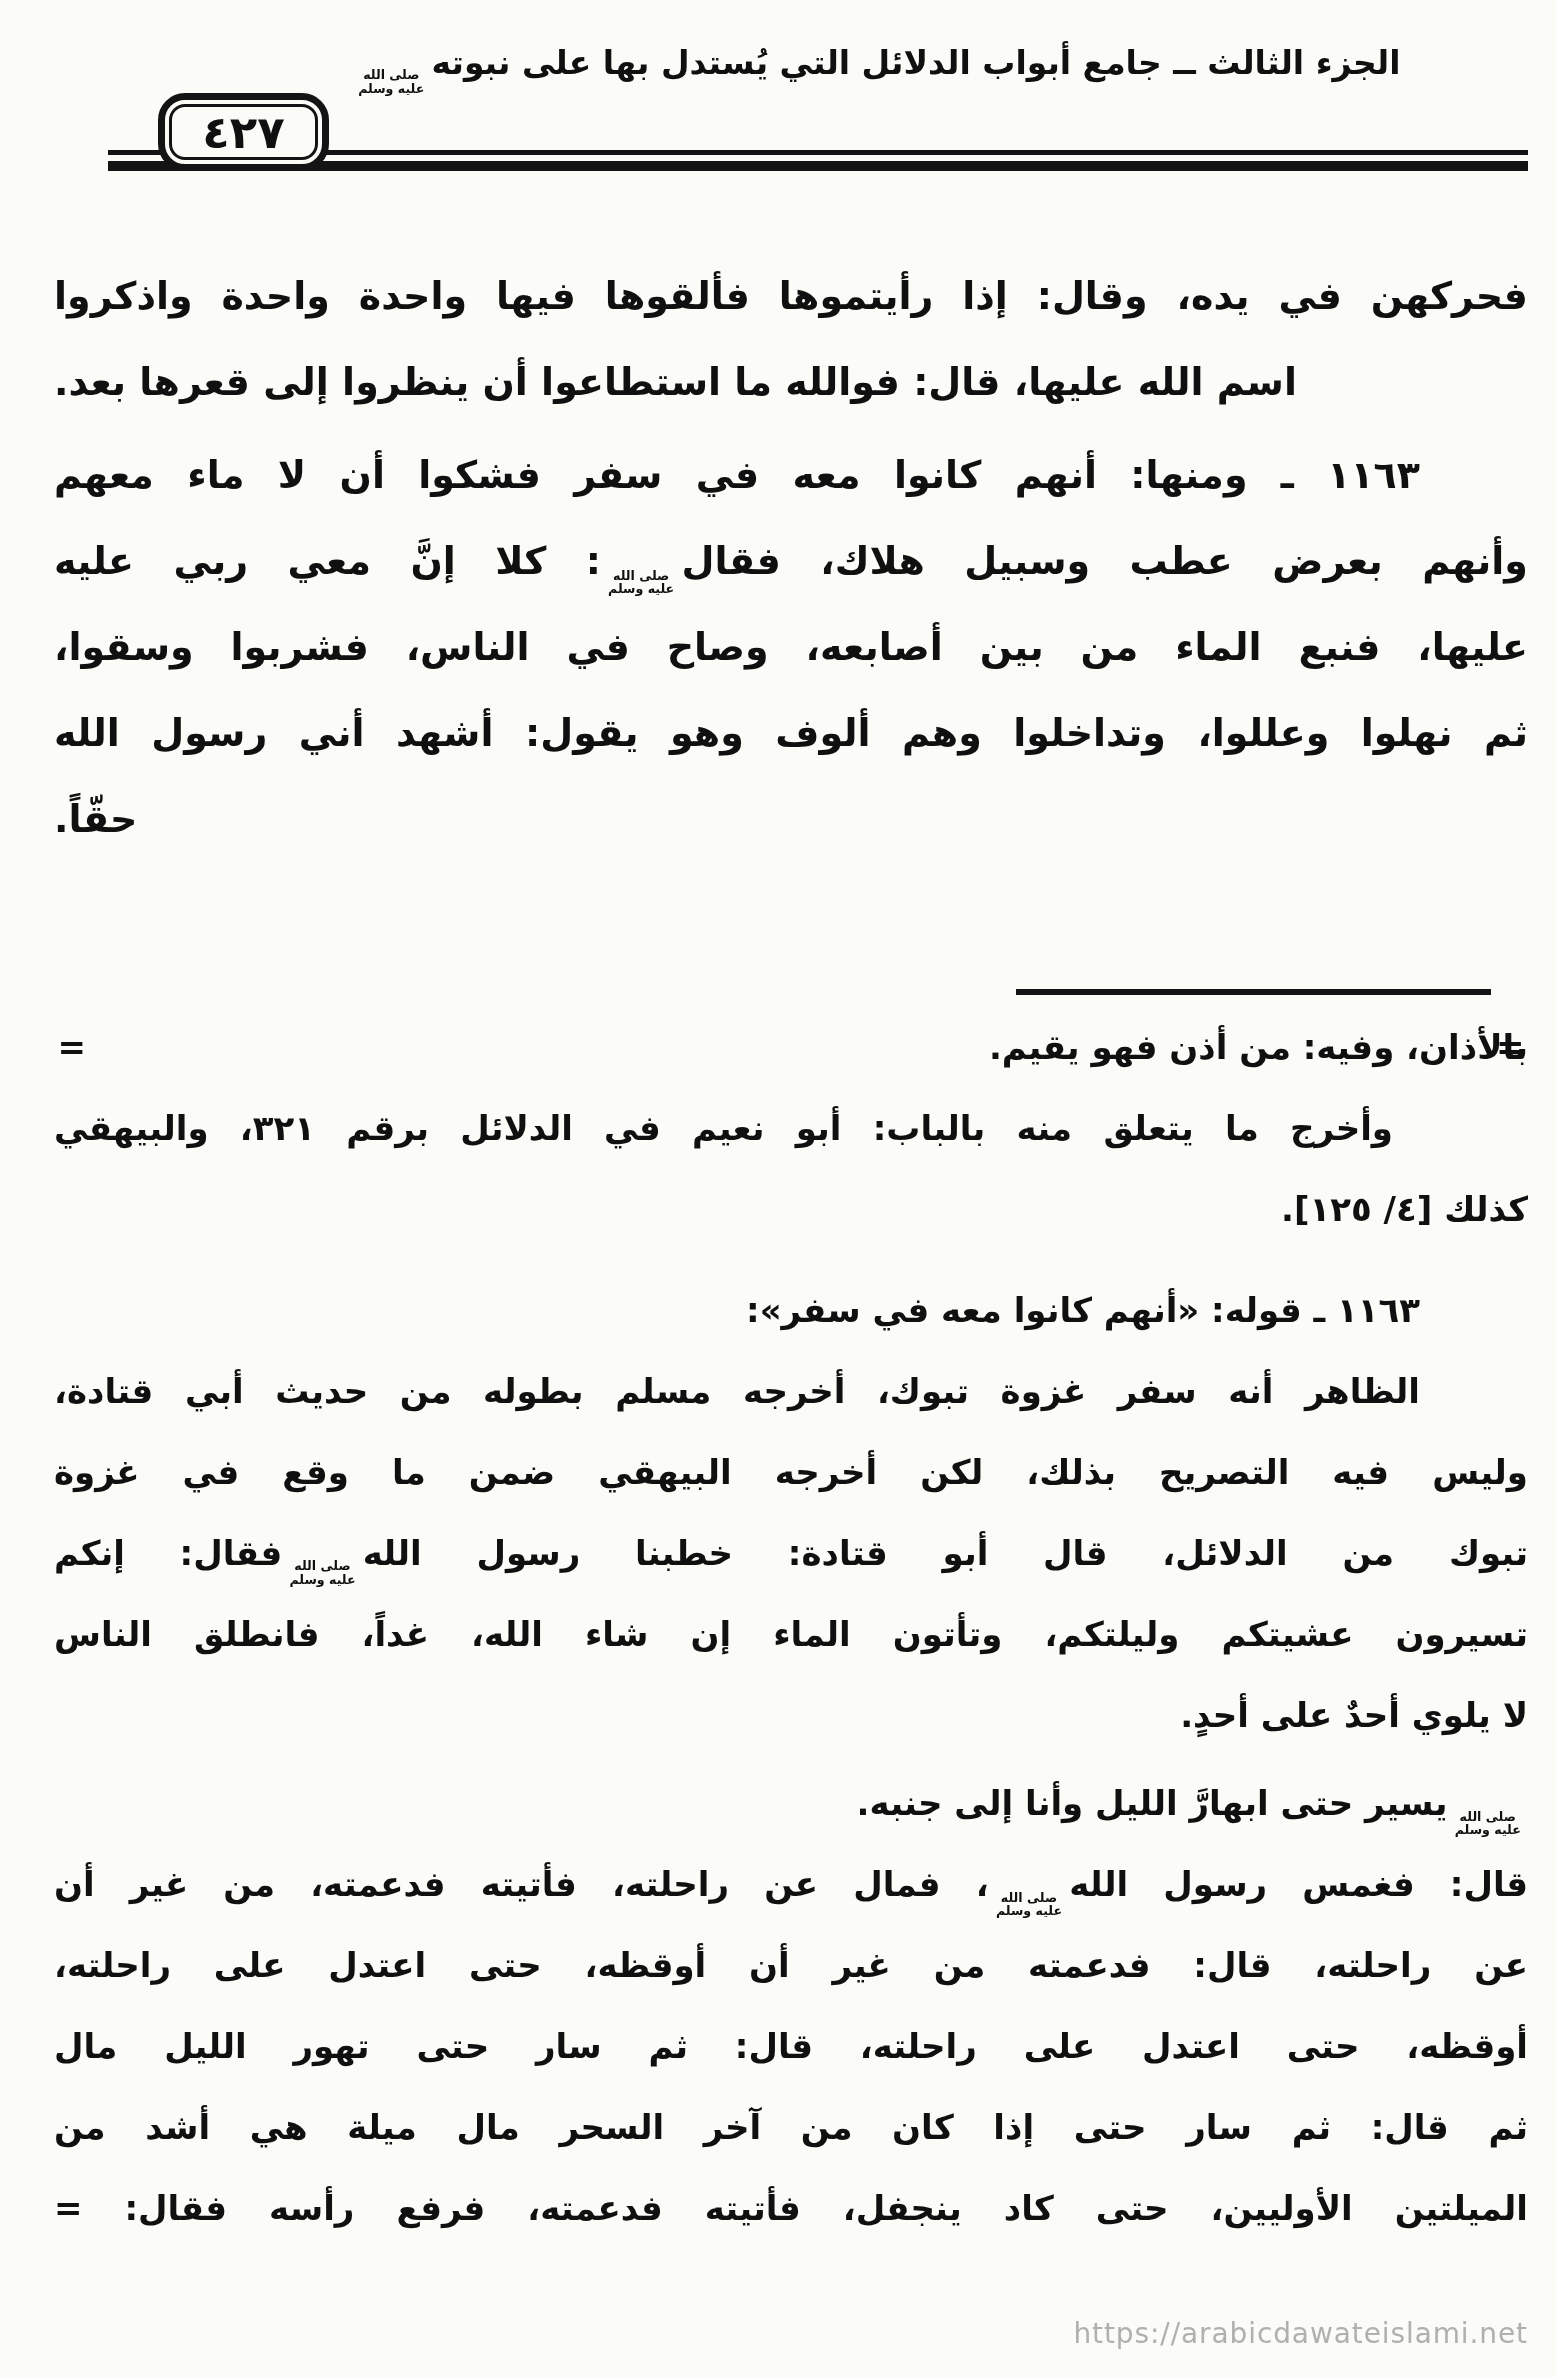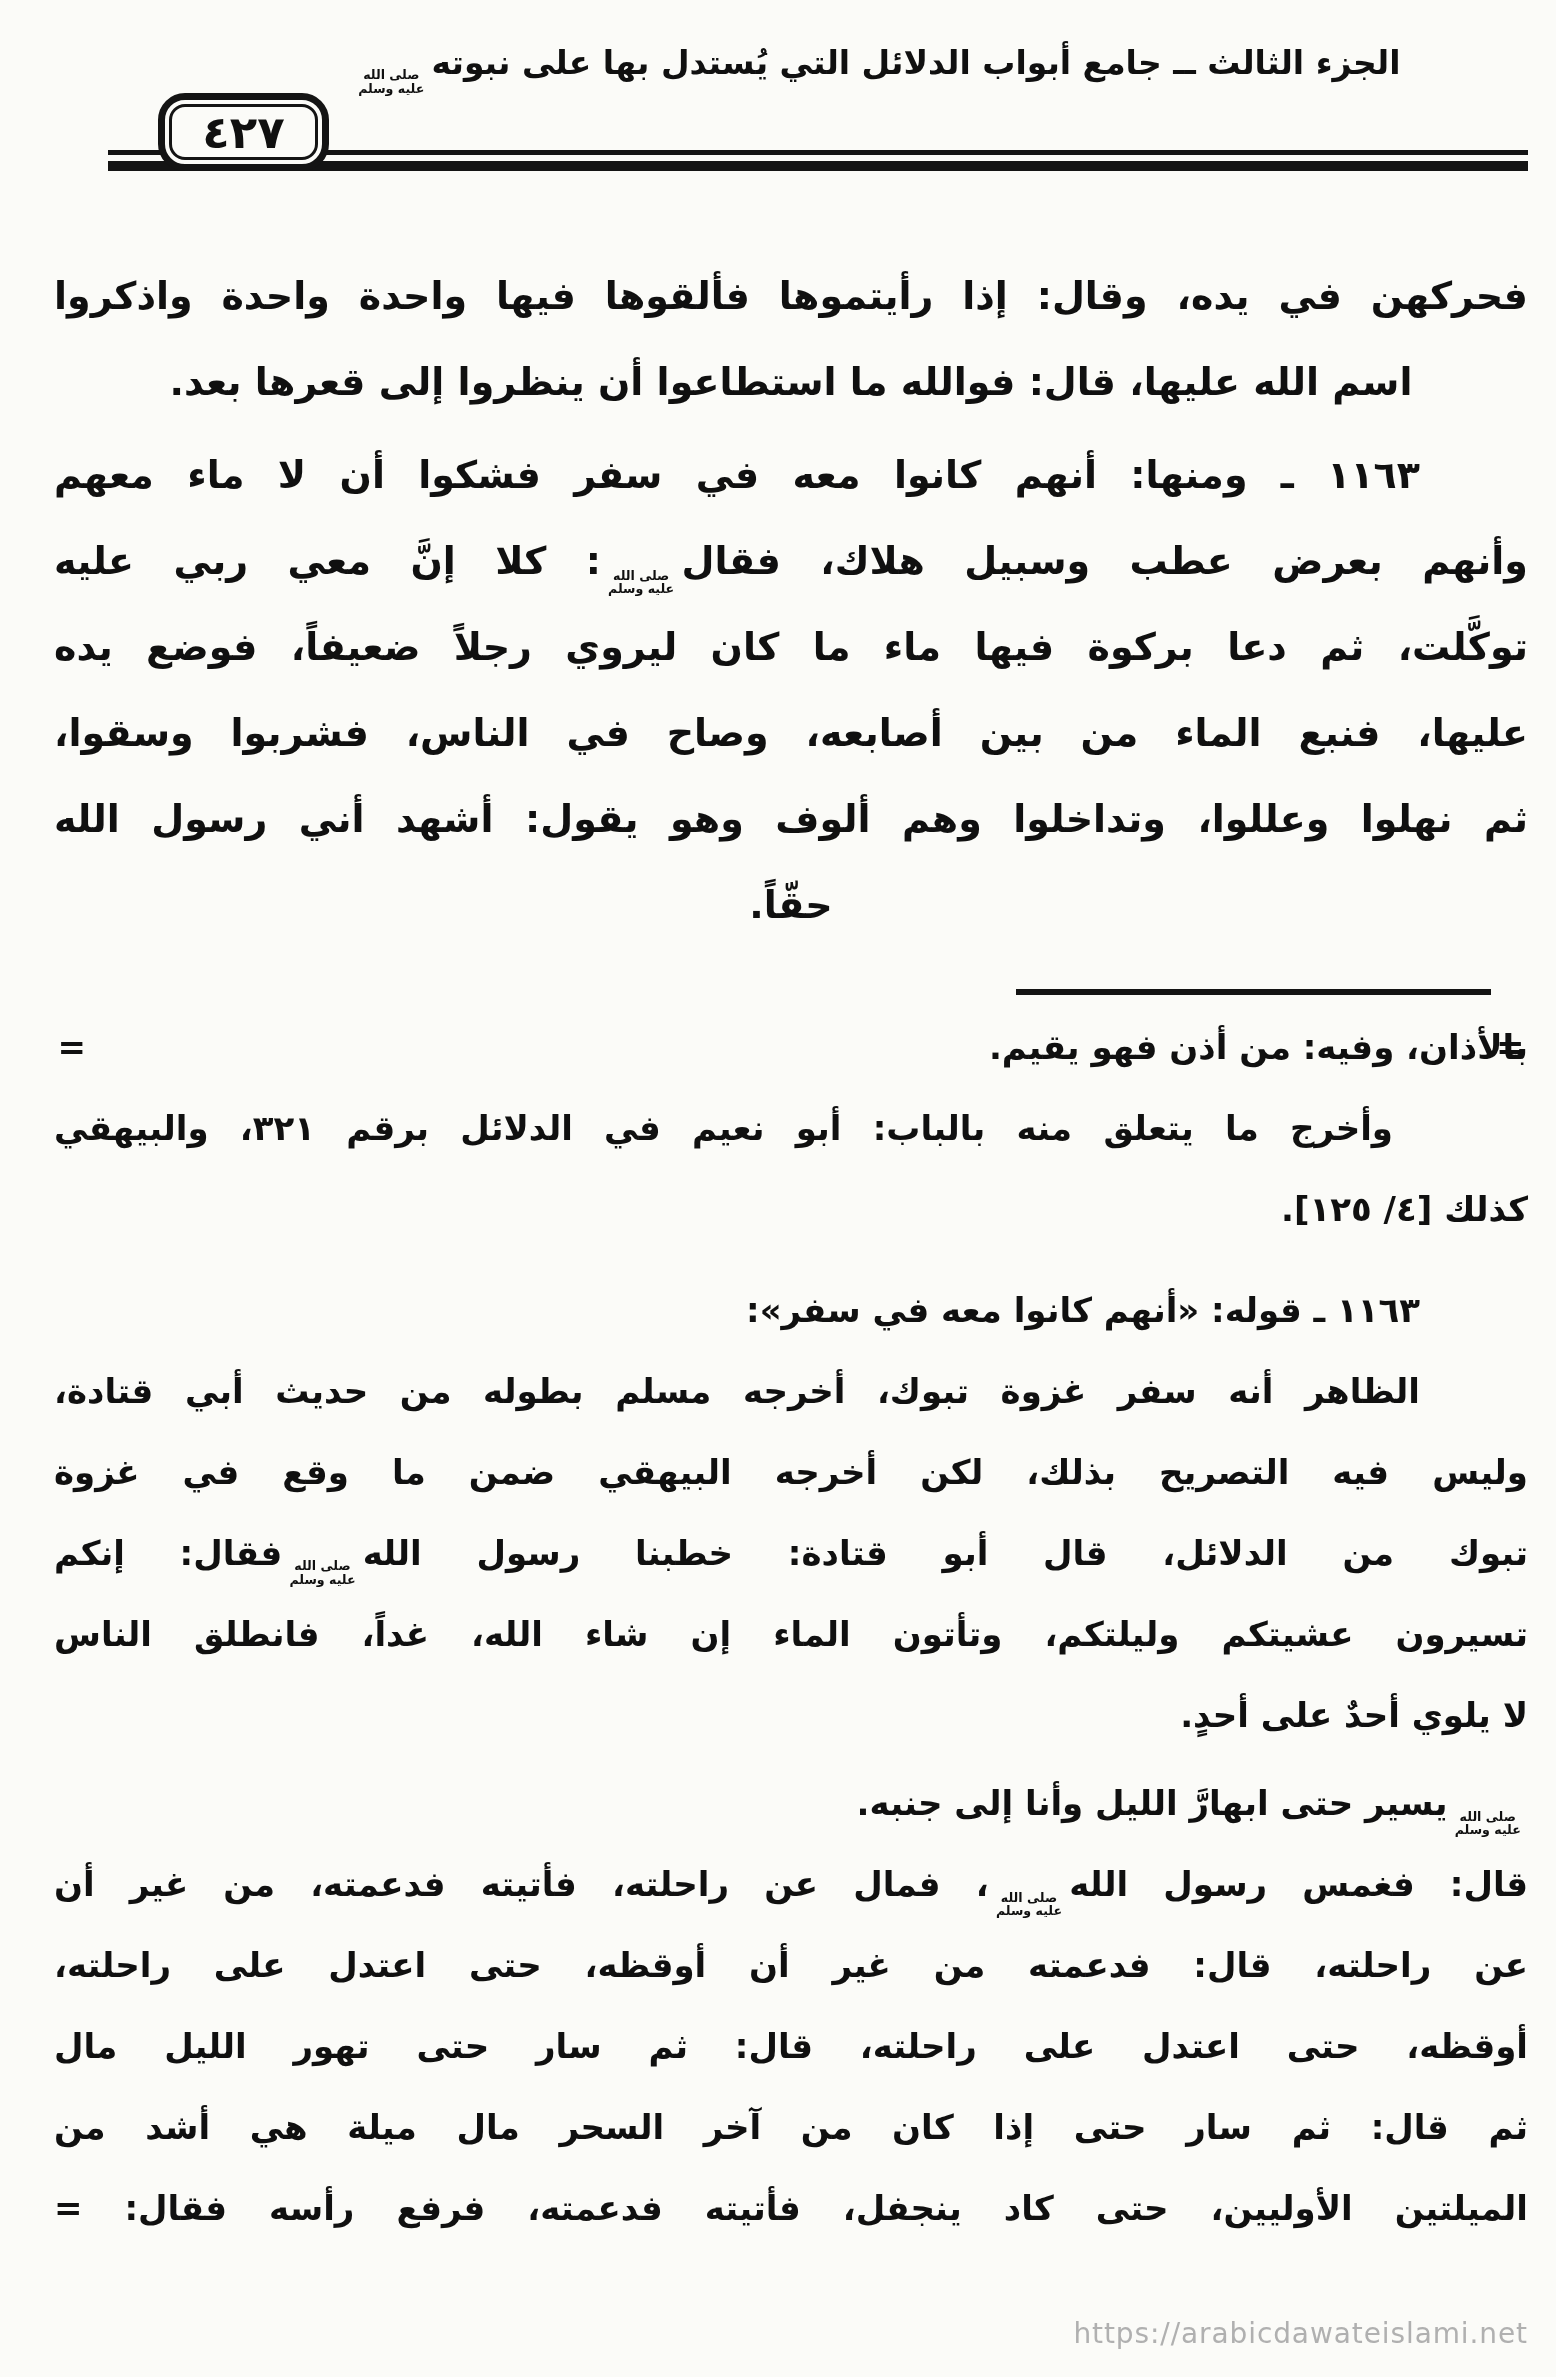--- a/index.html
+++ b/index.html
@@ -29,21 +29,21 @@
     box-sizing:border-box;
   }
   .pagenum-inner{
     position:absolute;inset:3.6px;border:3.6px solid #141414;border-radius:16px;
     display:flex;align-items:center;justify-content:center;
     font-size:45px;font-weight:700;letter-spacing:3.6px;
   }
 
   
   .bline{
-    line-height:86px;font-size:38px;font-weight:700;text-align:center;
+    line-height:86px;font-size:38px;font-weight:700;text-align:left;
   }
   .fline{
     position:relative;line-height:81px;font-size:34px;font-weight:700;text-align:right;
   }
   .j{text-align:justify;text-align-last:justify;}
   .body-block{position:absolute;top:253px;left:0;right:0;}
   .p2{margin-top:7.2px;}
   .indent-body{padding-right:108px;}
 
   .fn-sep{position:absolute;top:989px;right:37px;width:475px;height:6.3px;background:#141414;}
@@ -91,21 +91,20 @@
     </div>
 
     <div class="body-block">
       <div class="bline j">فحركهن في يده، وقال: إذا رأيتموها فألقوها فيها واحدة واحدة واذكروا</div>
       <div class="bline">اسم الله عليها، قال: فوالله ما استطاعوا أن ينظروا إلى قعرها بعد.</div>
       <div class="bline j indent-body p2">١١٦٣ ـ ومنها: أنهم كانوا معه في سفر فشكوا أن لا ماء معهم</div>
       <div class="bline j"><span>وأنهم بعرض عطب وسبيل هلاك، فقال</span><span class="saw">
             <span>صلى الله</span>
             <span>عليه وسلم</span>
           </span><span>: كلا إنَّ معي ربي عليه</span></div>
-      <div class="bline j">توكَّلت، ثم دعا بركوة فيها ماء ما كان ليروي رجلاً ضعيفاً، فوضع يده</div>
       <div class="bline j">عليها، فنبع الماء من بين أصابعه، وصاح في الناس، فشربوا وسقوا،</div>
       <div class="bline j">ثم نهلوا وعللوا، وتداخلوا وهم ألوف وهو يقول: أشهد أني رسول الله</div>
       <div class="bline">حقّاً.</div>
     </div>
 
     <div class="fn-sep"></div>
 
     <div class="fn-block">
 
       <div class="fline j f1">

